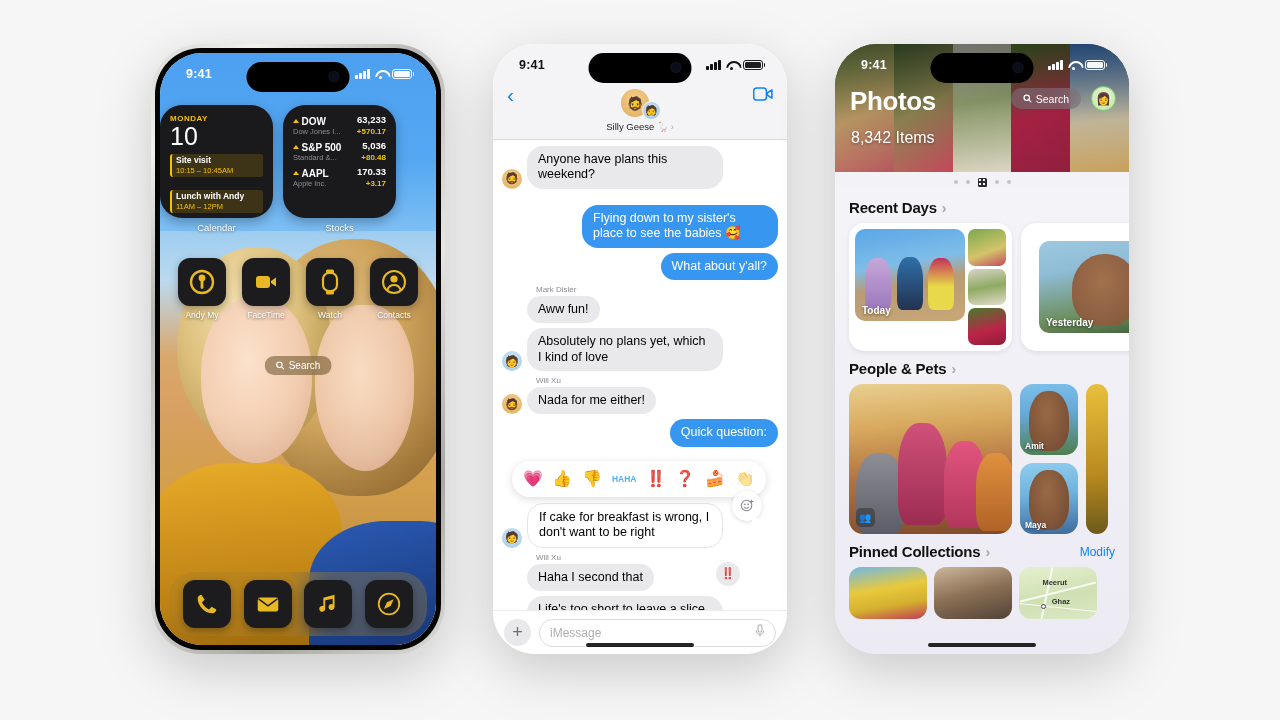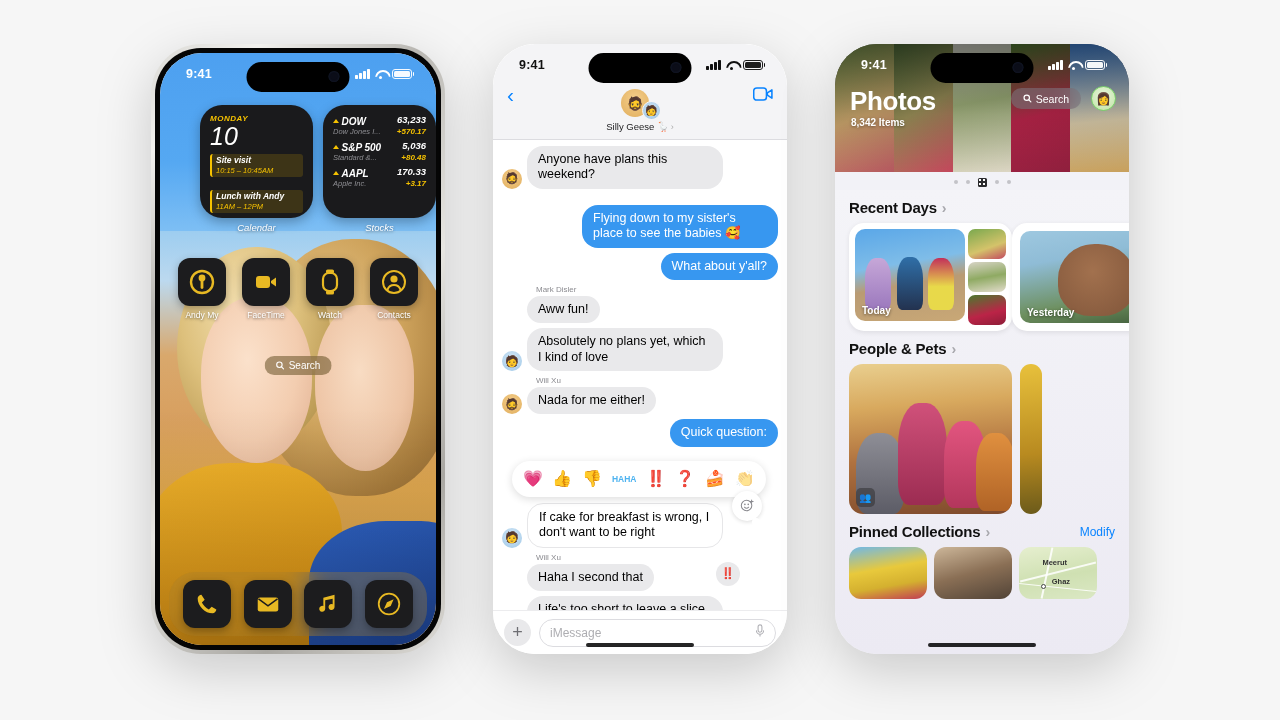--- a/index.html
+++ b/index.html
@@ -119,21 +119,21 @@
   }
   .shirt-b{
     position:absolute; right:-12%; bottom:0; width:58%; height:30%;
     border-radius:48% 30% 0 0;
     background:linear-gradient(160deg,#2f63c4,#1b3f8c);
   }
   .photo-dim{ position:absolute; inset:0; background:linear-gradient(180deg,rgba(0,0,0,0) 60%,rgba(0,0,0,.16) 100%); }
 
   .widget-row{
     position:absolute; top:52px; left:0; right:0;
-    display:flex; justify-content:flex-end; gap:10px; z-index:10;font-style:italic;
+    display:flex; justify-content:flex-start; gap:10px; z-index:10;
   }
   .widget{
     width:113px;height:113px;border-radius:22px;
     background:#1a1a1c; color:#fff; padding:9px 10px;
     box-shadow:0 4px 12px rgba(0,0,0,.28);
   }
   .w-label{ text-align:center; font-size:9.5px; color:#fff; margin-top:4px;
     text-shadow:0 1px 3px rgba(0,0,0,.45); font-weight:400; }
   .cal-dow{ font-size:8px; font-weight:700; color:#f6c200; letter-spacing:.5px; }
   .cal-day{ font-size:25px; font-weight:400; line-height:1; margin:1px 0 5px; }
@@ -258,21 +258,21 @@
     display:grid; grid-template-columns:repeat(5,1fr); background:#2a2a2e;
   }
   .ph-hero .cell{ position:relative; }
   .c1{ background:linear-gradient(160deg,#6f8f4a,#caa46c 55%,#b5575f); }
   .c2{ background:linear-gradient(150deg,#4d6a38,#9a8f58 50%,#c4475c); }
   .c3{ background:linear-gradient(170deg,#cfcfc6,#9fb07a 45%,#dcd6c4); }
   .c4{ background:linear-gradient(165deg,#4e7a32,#b8254a 55%,#8f1f3d); }
   .c5{ background:linear-gradient(175deg,#3f7fd0,#d7c9a8 60%,#c8a05c); }
   .hero-scrim{ position:absolute; inset:0; background:linear-gradient(180deg,rgba(0,0,0,.45) 0%,rgba(0,0,0,.12) 55%,rgba(0,0,0,0) 100%); }
   .ph-title{ position:absolute; left:15px; top:42px; color:#fff; font-size:26px; font-weight:700; letter-spacing:-.4px; z-index:6;}
-  .ph-count{ position:absolute; left:16px; top:73px; color:#fff; font-size:10px; font-weight:700; z-index:6; text-shadow:0 1px 3px rgba(0,0,0,.4);}
+  .ph-count{ position:absolute; left:16px; top:85px; color:#fff; font-size:16px; font-weight:400; z-index:6; text-shadow:0 1px 3px rgba(0,0,0,.4);}
   .ph-search{
     position:absolute; right:48px; top:44px; z-index:6;
     background:rgba(120,120,128,.55); backdrop-filter:blur(10px);
     color:#fff; font-size:10.5px; padding:4.5px 12px; border-radius:14px;
     display:flex; align-items:center; gap:4px;
   }
   .ph-av{
     position:absolute; right:13px; top:42px; width:25px;height:25px;border-radius:50%; z-index:6;
     background:radial-gradient(circle at 50% 38%,#e9f6dd,#bfe3a4);
     border:1.8px solid #79d06a; display:flex;align-items:center;justify-content:center;font-size:12px;
@@ -293,40 +293,40 @@
       linear-gradient(#fff,#fff) 0 100%/2.2px 2.2px no-repeat,
       linear-gradient(#fff,#fff) 100% 100%/2.2px 2.2px no-repeat;
   }
   .ph-body{ position:absolute; top:146px; left:0;right:0;bottom:0; overflow:hidden;
     background:linear-gradient(180deg,#f4f4f8,#eceaf3); }
   .sec-head{ display:flex; align-items:center; justify-content:space-between;
     padding:9px 14px 7px; }
   .sec-title{ font-size:15px; font-weight:700; color:#111; display:flex; align-items:center; gap:5px; letter-spacing:-.2px;}
   .sec-chev{ color:#a8a8ad; font-size:14px; font-weight:600; }
   .sec-action{ color:#0a84ff; font-size:12px; }
-  .rd-row{ display:flex; padding:0 14px; }
+  .rd-row{ display:flex; gap:9px; padding:0 14px; }
   .rd-card{
     background:#fff; border-radius:15px; padding:6px; flex:0 0 163px;
     box-shadow:0 1.5px 5px rgba(0,0,0,.08);
     display:flex; gap:3px;
   }
   .rd-main{ flex:1; height:92px; border-radius:10px; position:relative; overflow:hidden;
     background:linear-gradient(170deg,#5aa7e8 0%,#7fbde8 38%,#b99b74 58%,#c9a876 100%); }
   .rd-main .fig{ position:absolute; bottom:12%; border-radius:40% 40% 18% 18%; }
   .f1{ left:9%; width:24%; height:56%; background:linear-gradient(180deg,#c6a7d8,#9b78bd); }
   .f2{ left:38%; width:24%; height:58%; background:linear-gradient(180deg,#2f6fa8,#23324f); }
   .f3{ left:66%; width:24%; height:56%; background:linear-gradient(180deg,#c2305a,#e8d94a 55%,#e8d94a); }
   .rd-side{ flex:0 0 38px; display:flex; flex-direction:column; gap:3px; }
   .rd-s{ flex:1; border-radius:7px; }
   .rs1{ background:linear-gradient(160deg,#79a84e,#d4c36a 60%,#c2495f); }
   .rs2{ background:linear-gradient(170deg,#d8d4c6,#8faa63 50%,#e2dccb); }
   .rs3{ background:linear-gradient(165deg,#4a7a2e,#bb2447 60%,#8d1d38); }
   .cap{ position:absolute; left:7px; bottom:5px; color:#fff; font-size:10px; font-weight:600;
     text-shadow:0 1px 3px rgba(0,0,0,.55); z-index:3; }
-  .rd-card2{ background:#fff; border-radius:15px; padding:8px; flex:0 0 163px;
+  .rd-card2{ background:#fff; border-radius:15px; padding:18px; flex:0 0 163px;
     box-shadow:0 1.5px 5px rgba(0,0,0,.08); }
   .rd-face{ height:92px; border-radius:10px; position:relative; overflow:hidden;
     background:linear-gradient(170deg,#9ec8e0 0%,#8fbcd6 30%,#6d8f5e 72%,#3f5c3a 100%); }
   .rd-face .head{ position:absolute; left:26%; top:14%; width:52%; height:78%;
     border-radius:48% 48% 42% 42%; background:radial-gradient(ellipse at 45% 38%,#a2714e,#80553a); }
 
   .pp-row{ display:flex; gap:8px; padding:0 14px; }
   .pp-big{
     flex:0 0 163px; height:150px; border-radius:14px; position:relative; overflow:hidden;
     background:linear-gradient(175deg,#e9cf8f 0%,#d8a95e 28%,#b0723f 60%,#7e4a2c 100%);
@@ -788,20 +788,30 @@
       </div>
 
       <div class="pp-row">
         <div class="pp-big">
           <span class="p pb1"></span>
                 <span class="p pb2"></span>
                 <span class="p pb3"></span>
                 <span class="p pb4"></span>
           <span class="grp-badge">👥</span>
         </div>
+        <div class="pp-col">
+          <div class="pp-sm ppa">
+            <span class="head2"></span>
+            <span class="pp-cap">Amit</span>
+          </div>
+          <div class="pp-sm ppb">
+            <span class="head2"></span>
+            <span class="pp-cap">Maya</span>
+          </div>
+        </div>
         <div class="pp-edge"></div>
       </div>
 
       <div class="sec-head">
         <span class="sec-title">
           <span>Pinned Collections</span>
           <span class="sec-chev">›</span>
         </span>
         <span class="sec-action">Modify</span>
       </div>

